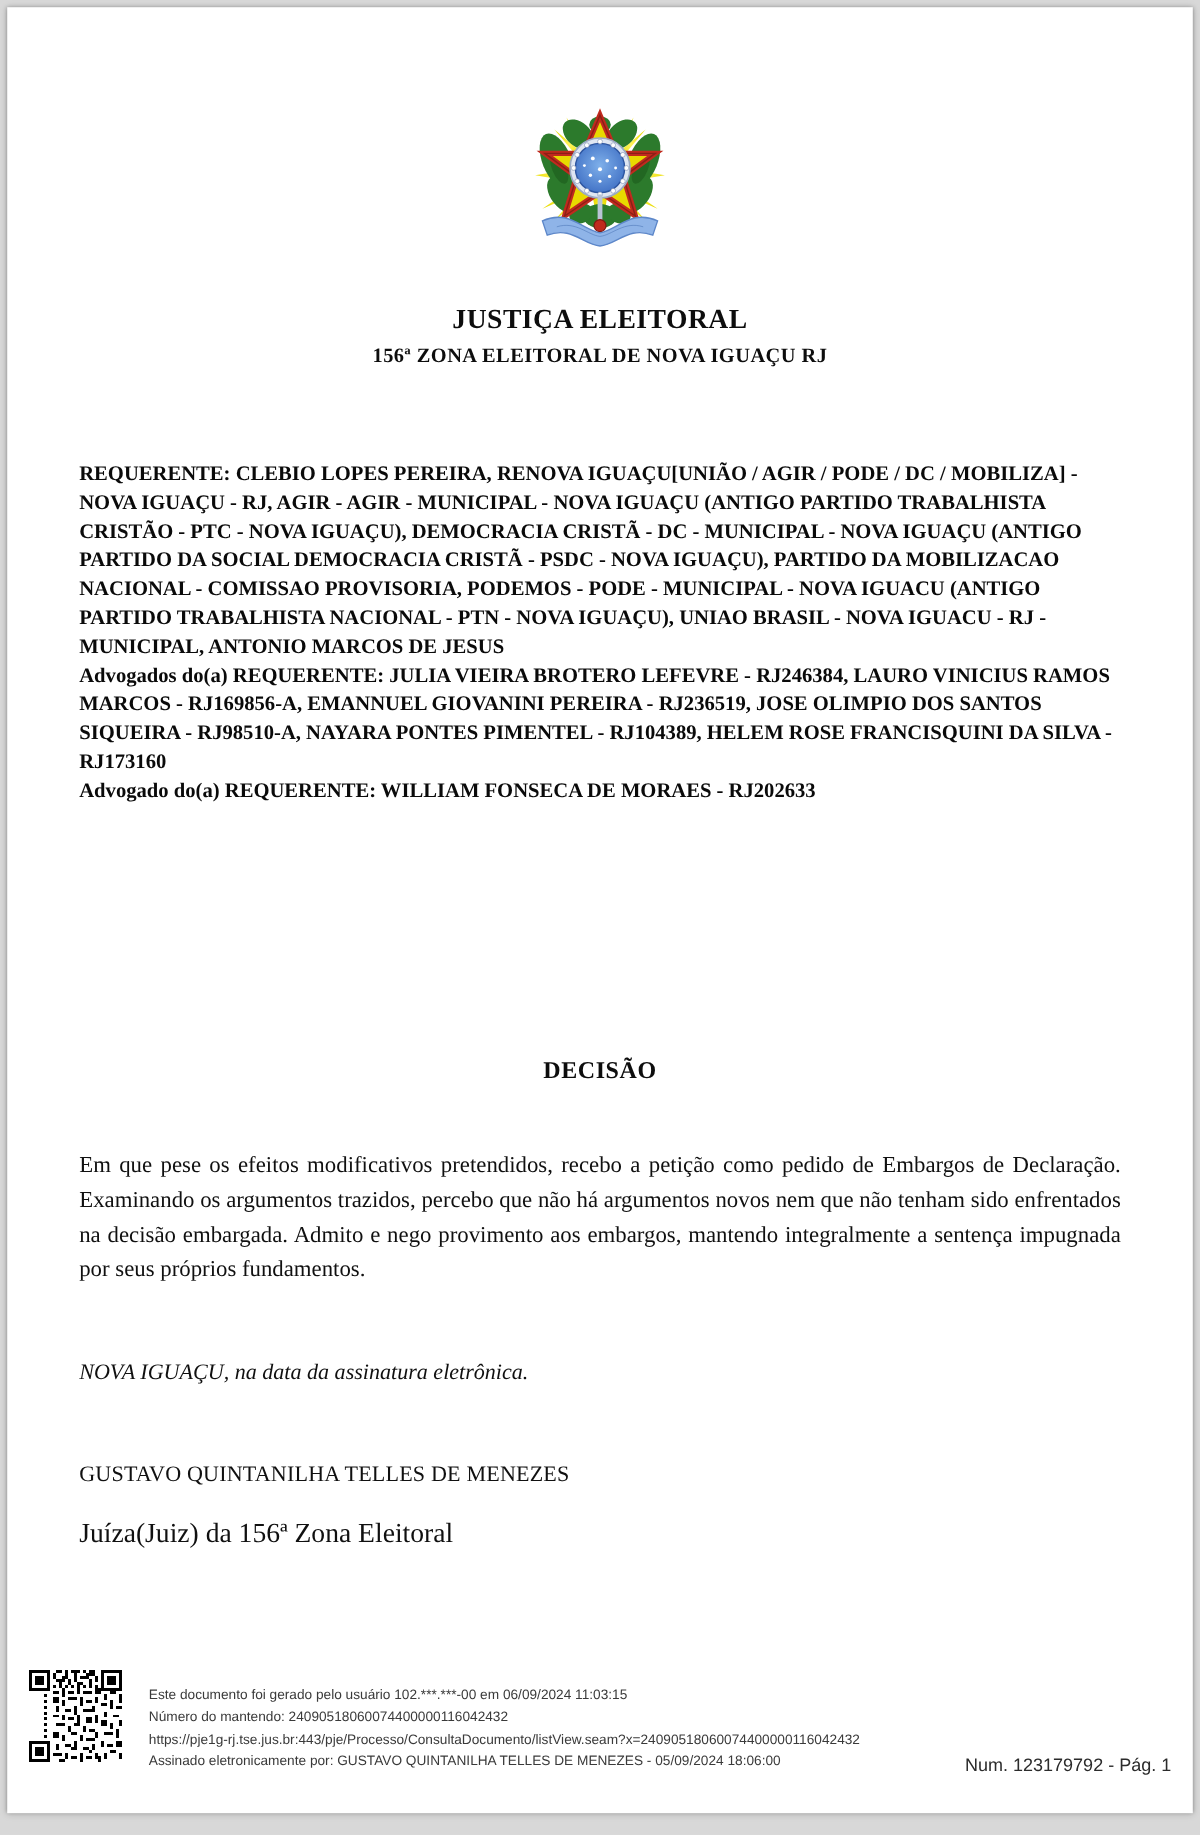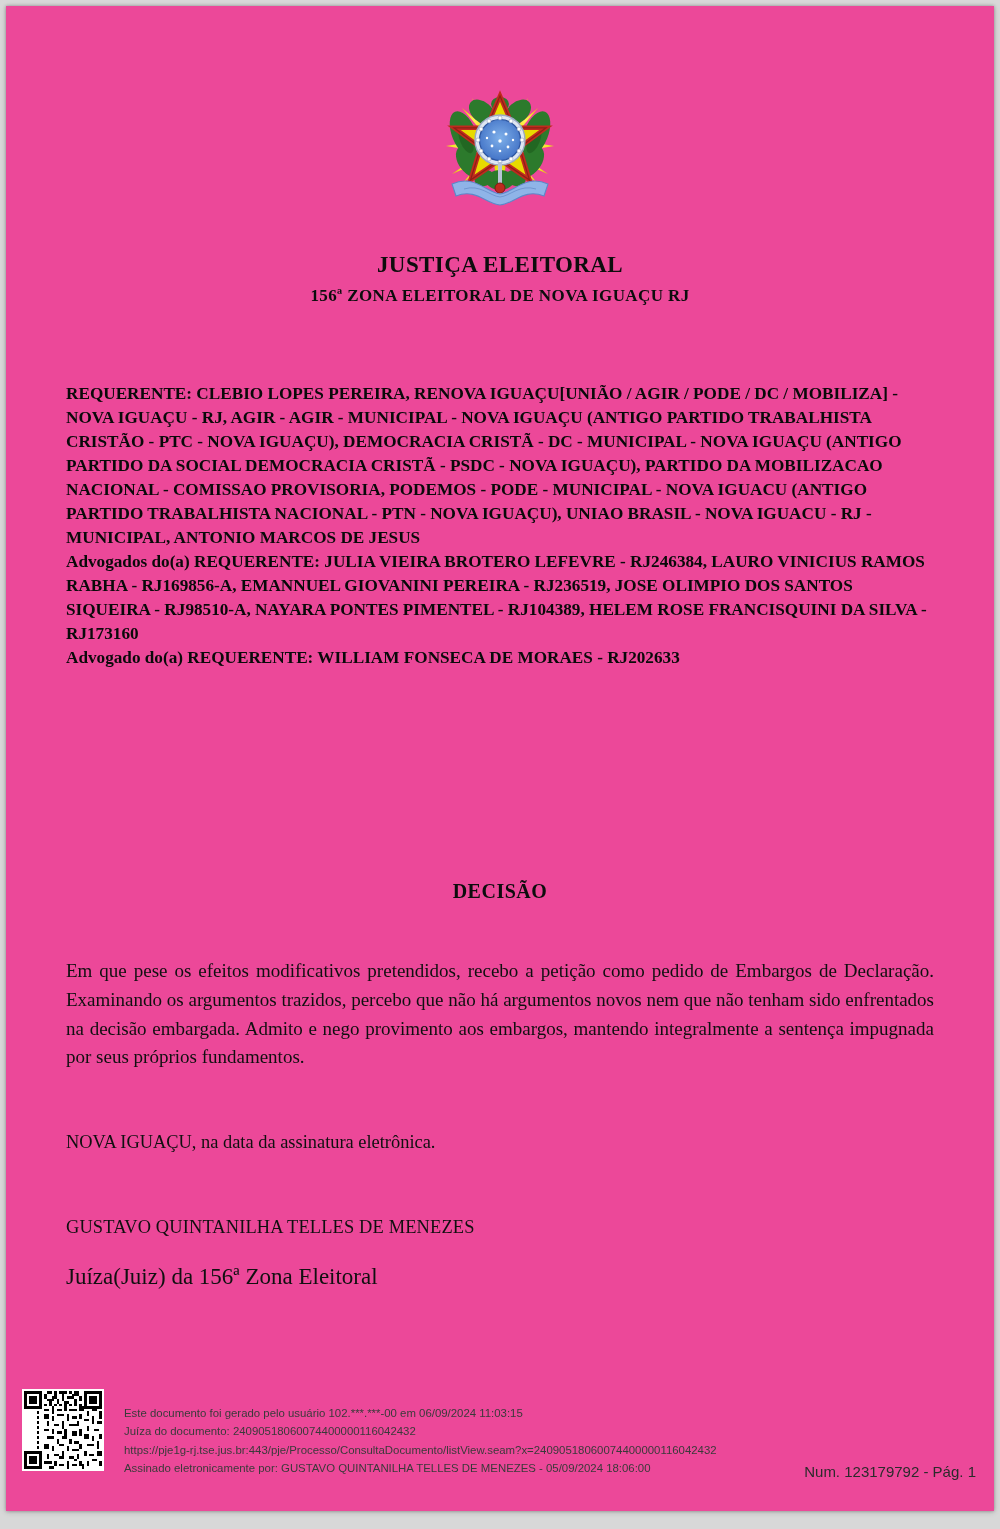--- a/index.html
+++ b/index.html
@@ -15,21 +15,21 @@
     overflow: hidden;
   }
 
   
   #page-sheet {
     position: absolute;
     left: 6px;
     top: 6px;
     width: 988px;
     height: 1505px;
-    background: #ec4899;
+    background: #ffffff;
     box-shadow: 0 0 3px rgba(0,0,0,0.28), 0 1px 6px rgba(0,0,0,0.18);
     overflow: hidden;
   }
   #page-inner {
     position: absolute;
     left: 0; top: 0; right: 0; bottom: 0;
     padding: 0;
   }
 
   
@@ -92,20 +92,21 @@
     color: #101010;
     text-indent: 0;
   }
   #decision-body p { margin: 0; }
 
   #place-date {
     margin: 0 60px;
     margin-top: 60px;
     font-size: 18.4px;
     color: #101010;
+    font-style: italic;
   }
 
   #signer-name {
     margin: 0 60px;
     margin-top: 64px;
     font-size: 18.4px;
     color: #101010;
     letter-spacing: 0.15px;
   }
   #signer-role {
@@ -252,21 +253,21 @@
           </g>
         </svg>
       </span>
     </div>
 
     <div id="court-title" class="court-head">JUSTIÇA ELEITORAL</div>
     <div id="court-subtitle" class="court-head">156ª ZONA ELEITORAL DE NOVA IGUAÇU RJ</div>
 
     <div id="case-block">
       <div class="case-line">REQUERENTE: CLEBIO LOPES PEREIRA, RENOVA IGUAÇU[UNIÃO / AGIR / PODE / DC / MOBILIZA] - NOVA IGUAÇU - RJ, AGIR - AGIR - MUNICIPAL - NOVA IGUAÇU (ANTIGO PARTIDO TRABALHISTA CRISTÃO - PTC - NOVA IGUAÇU), DEMOCRACIA CRISTÃ - DC - MUNICIPAL - NOVA IGUAÇU (ANTIGO PARTIDO DA SOCIAL DEMOCRACIA CRISTÃ - PSDC - NOVA IGUAÇU), PARTIDO DA MOBILIZACAO NACIONAL - COMISSAO PROVISORIA, PODEMOS - PODE - MUNICIPAL - NOVA IGUACU (ANTIGO PARTIDO TRABALHISTA NACIONAL - PTN - NOVA IGUAÇU), UNIAO BRASIL - NOVA IGUACU - RJ - MUNICIPAL, ANTONIO MARCOS DE JESUS</div>
-      <div class="case-line">Advogados do(a) REQUERENTE: JULIA VIEIRA BROTERO LEFEVRE - RJ246384, LAURO VINICIUS RAMOS RABHA - RJ169856-A, EMANNUEL GIOVANINI PEREIRA - RJ236519, JOSE OLIMPIO DOS SANTOS SIQUEIRA - RJ98510-A, NAYARA PONTES PIMENTEL - RJ104389, HELEM ROSE FRANCISQUINI DA SILVA - RJ173160</div>
+      <div class="case-line">Advogados do(a) REQUERENTE: JULIA VIEIRA BROTERO LEFEVRE - RJ246384, LAURO VINICIUS RAMOS MARCOS - RJ169856-A, EMANNUEL GIOVANINI PEREIRA - RJ236519, JOSE OLIMPIO DOS SANTOS SIQUEIRA - RJ98510-A, NAYARA PONTES PIMENTEL - RJ104389, HELEM ROSE FRANCISQUINI DA SILVA - RJ173160</div>
       <div class="case-line">Advogado do(a) REQUERENTE: WILLIAM FONSECA DE MORAES - RJ202633</div>
     </div>
 
     <div id="decision-heading">DECISÃO</div>
 
     <div id="decision-body">
       <p>Em que pese os efeitos modificativos pretendidos, recebo a petição como pedido de Embargos de Declaração. Examinando os argumentos trazidos, percebo que não há argumentos novos nem que não tenham sido enfrentados na decisão embargada. Admito e nego provimento aos embargos, mantendo integralmente a sentença impugnada por seus próprios fundamentos.</p>
     </div>
 
     <div id="place-date">NOVA IGUAÇU, na data da assinatura eletrônica.</div>
@@ -400,21 +401,21 @@
             <rect x="23" y="29" width="1" height="2"></rect>
               <rect x="11" y="31" width="2" height="1"></rect>
             <rect x="15" y="27" width="1" height="1"></rect>
               <rect x="21" y="28" width="1" height="1"></rect>
           </g>
         </svg>
       </span>
 
       <div id="footer-lines">
         <span class="fline">Este documento foi gerado pelo usuário 102.***.***-00 em 06/09/2024 11:03:15</span>
-        <span class="fline">Juíza do documento: 24090518060074400000116042432</span>
+        <span class="fline">Número do mantendo: 24090518060074400000116042432</span>
         <span class="fline">https://pje1g-rj.tse.jus.br:443/pje/Processo/ConsultaDocumento/listView.seam?x=24090518060074400000116042432</span>
         <span class="fline">Assinado eletronicamente por: GUSTAVO QUINTANILHA TELLES DE MENEZES - 05/09/2024 18:06:00</span>
       </div>
 
       <div id="page-number">Num. 123179792 - Pág. 1</div>
     </div>
 
   </div>
 </div>
 

